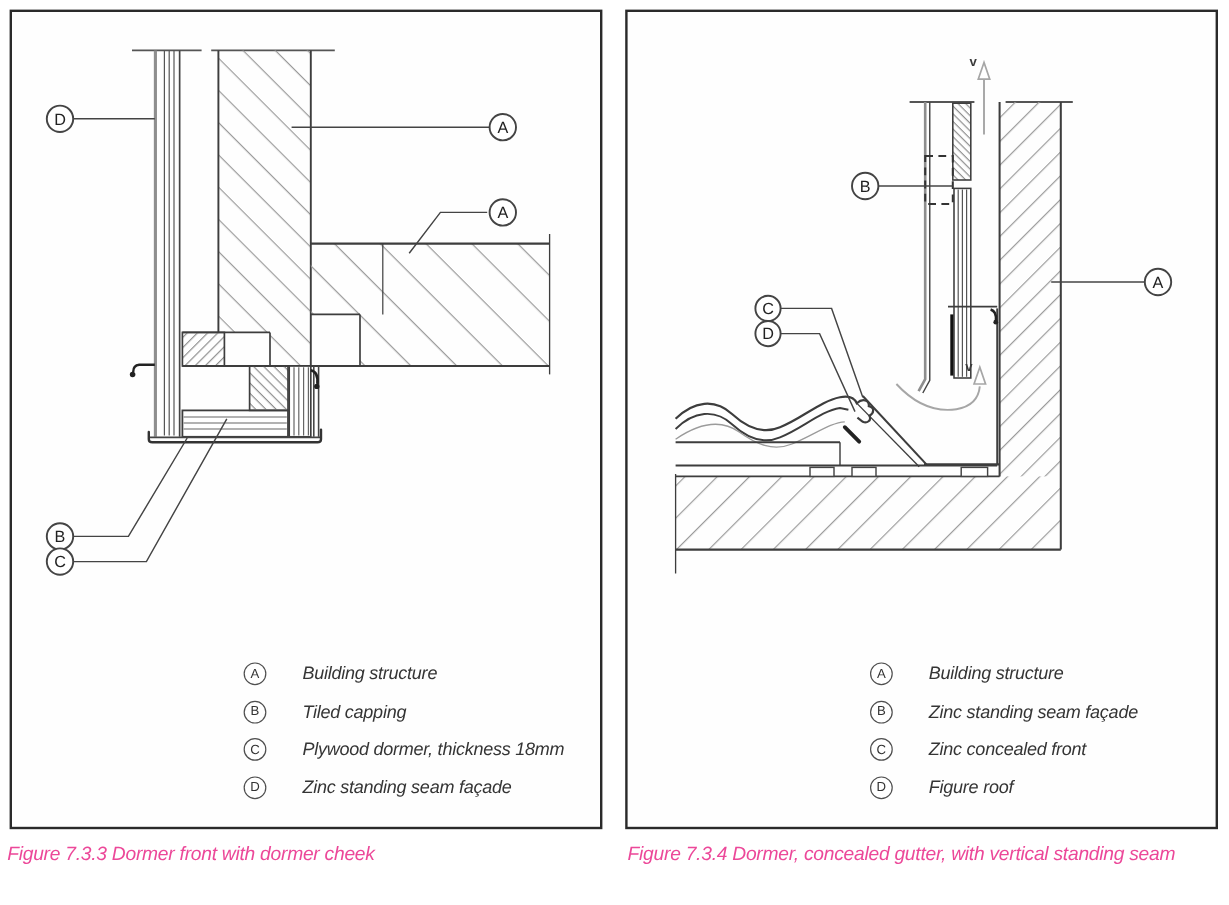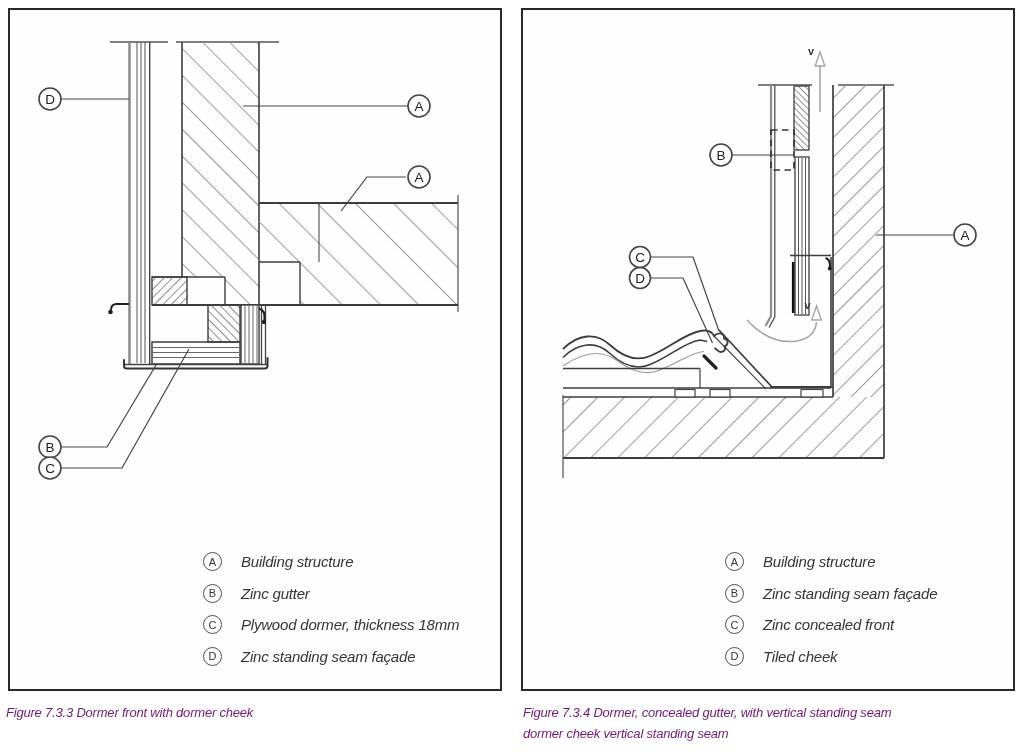--- a/index.html
+++ b/index.html
@@ -8,23 +8,23 @@
   .panel{position:absolute;top:8px;width:494px;height:683px;border:2px solid #2a2a2a;
          background:#fefefe;box-sizing:border-box;}
   #panel-left{left:8px;}
   #panel-right{left:521px;}
   .panel svg{position:absolute;left:0;top:0;}
   .legend{position:absolute;left:0;top:0;width:100%;}
   .legend-row{position:absolute;display:flex;align-items:center;height:21px;}
   .legend-key{width:19px;height:19px;border:1.6px solid #4f4f4f;border-radius:50%;
               box-sizing:border-box;display:flex;align-items:center;justify-content:center;
               font-size:11px;color:#333;flex:0 0 auto;background:#fff;}
-  .legend-label{margin-left:19px;font-style:italic;font-size:15px;color:#353535;
+  .legend-label{margin-left:30px;font-style:italic;font-size:15px;color:#353535;
                 letter-spacing:-0.2px;white-space:nowrap;}
-  .caption{position:absolute;font-style:italic;font-size:13px;color:#701a75;
+  .caption{position:absolute;font-style:italic;font-size:16px;color:#ec4899;
            letter-spacing:-0.2px;line-height:21px;}
   #caption-left{left:6px;top:702px;}
   #caption-right{left:523px;top:702px;width:492px;}
   text{font-family:"Liberation Sans",sans-serif;}
   .callout-letter{font-size:13.5px;fill:#222;}
   .vent-letter{font-size:11px;font-weight:bold;fill:#3a3a3a;}
 </style>
 </head>
 <body>
 
@@ -135,21 +135,21 @@
       </g>
     </svg>
 
     <div class="legend">
       <div class="legend-row" style="left:193px;top:541px;">
         <span class="legend-key">A</span>
         <span class="legend-label">Building structure</span>
       </div>
       <div class="legend-row" style="left:193px;top:572.5px;">
         <span class="legend-key">B</span>
-        <span class="legend-label">Zinc gutter</span>
+        <span class="legend-label">Tiled capping</span>
       </div>
       <div class="legend-row" style="left:193px;top:604px;">
         <span class="legend-key">C</span>
         <span class="legend-label">Plywood dormer, thickness 18mm</span>
       </div>
       <div class="legend-row" style="left:193px;top:635.5px;">
         <span class="legend-key">D</span>
         <span class="legend-label">Zinc standing seam façade</span>
       </div>
     </div>
@@ -264,24 +264,23 @@
       <div class="legend-row" style="left:202px;top:572.5px;">
         <span class="legend-key">B</span>
         <span class="legend-label">Zinc standing seam façade</span>
       </div>
       <div class="legend-row" style="left:202px;top:604px;">
         <span class="legend-key">C</span>
         <span class="legend-label">Zinc concealed front</span>
       </div>
       <div class="legend-row" style="left:202px;top:635.5px;">
         <span class="legend-key">D</span>
-        <span class="legend-label">Tiled cheek</span>
+        <span class="legend-label">Figure roof</span>
       </div>
     </div>
   </div>
 
   <div class="caption" id="caption-left">Figure 7.3.3 Dormer front with dormer cheek</div>
   <div class="caption" id="caption-right">
     <div>Figure 7.3.4 Dormer, concealed gutter, with vertical standing seam</div>
-    <div>dormer cheek vertical standing seam</div>
   </div>
 
 </div>
 
 </body></html>

